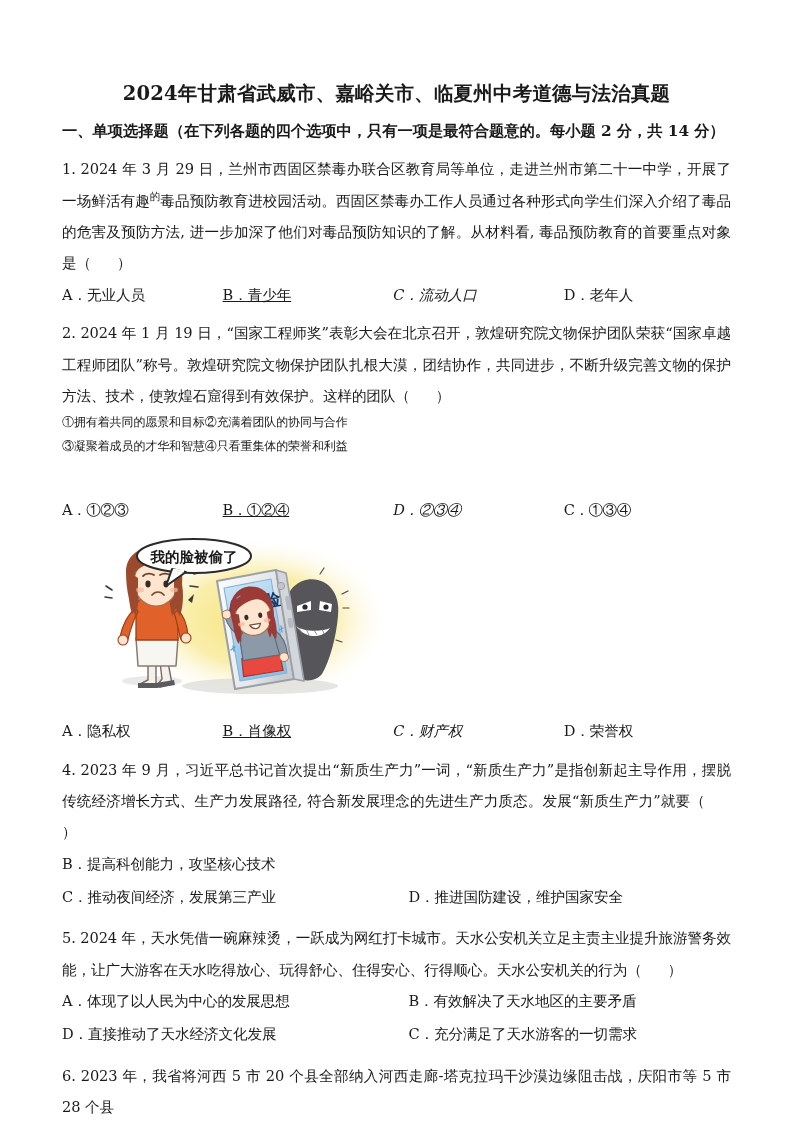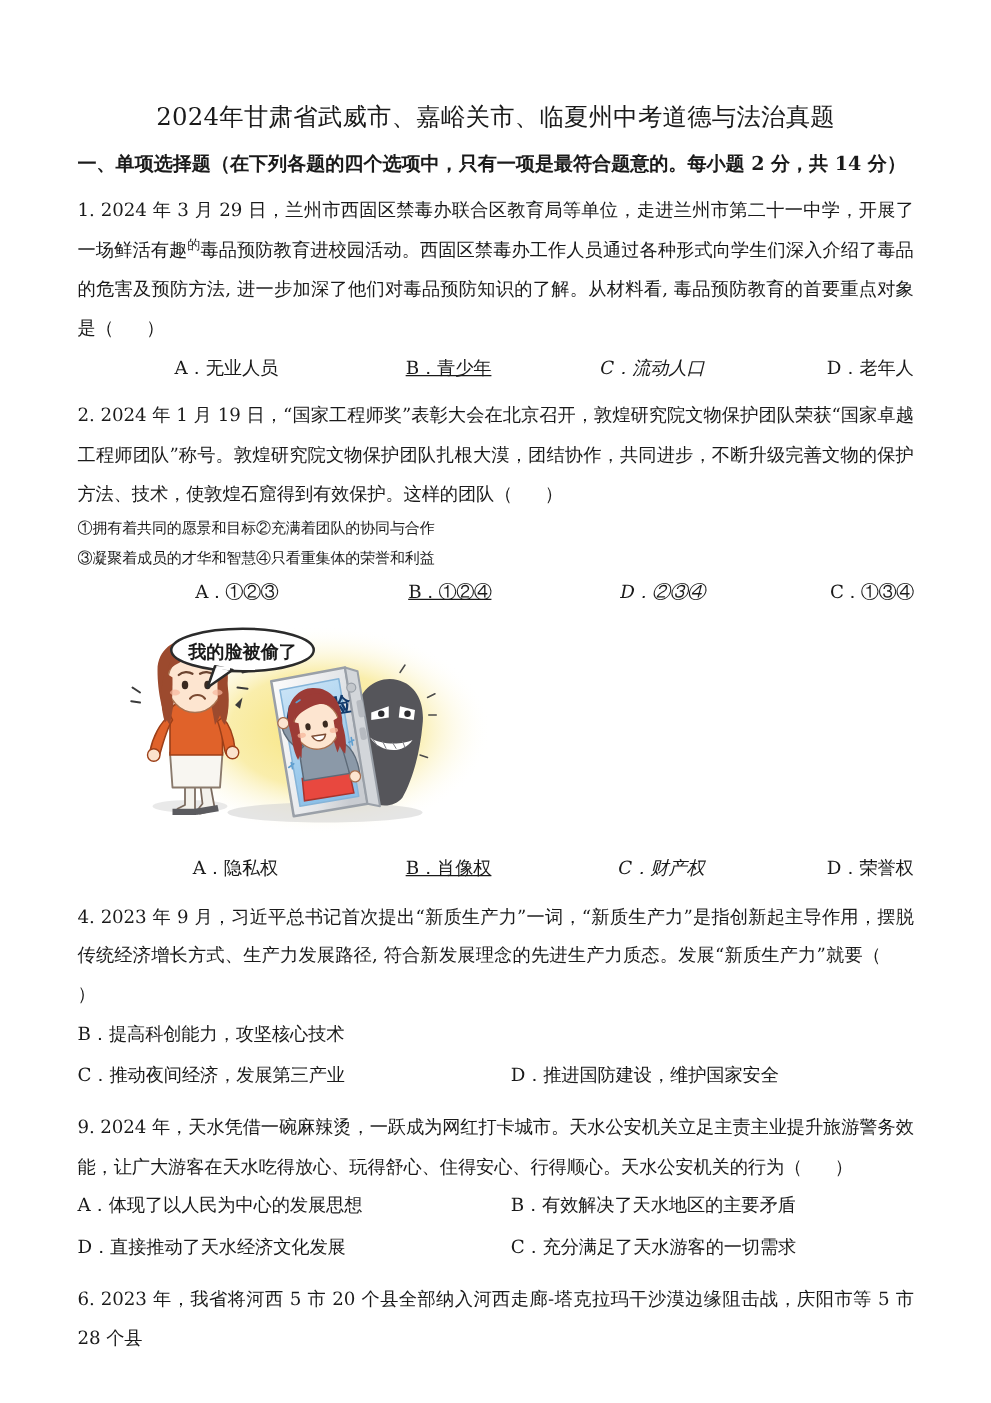--- a/index.html
+++ b/index.html
@@ -22,21 +22,21 @@
     box-sizing: border-box;
     padding: 0 62px;
   }
 
   
   .doc-title {
     margin: 0;
     padding-top: 82px;
     text-align: center;
     font-size: 19.5px;
-    font-weight: normal;
+    font-weight: bold;
     letter-spacing: 0.2px;
     line-height: 1.25;
     font-family: "DejaVu Serif", "Liberation Serif", serif;
   }
 
   
   .section-head {
     margin: 0;
     padding-top: 13px;
     font-size: 15.3px;
@@ -80,40 +80,39 @@
   }
 
   
   .opts {
     display: flex;
     width: 100%;
     font-size: 14.6px;
     line-height: 1.9;
     padding-top: 2px;
     letter-spacing: -0.1px;
-    text-align: right;
   }
   .opts .opt { flex: 0 0 25%; }
   .opts .opt:nth-child(1) { flex-basis: 24%; }
   .opts .opt:nth-child(2) { flex-basis: 25.5%; text-decoration: underline; }
   .opts .opt:nth-child(3) { flex-basis: 25.5%; font-style: italic; }
   .opts .opt:nth-child(4) { flex-basis: 25%; }
 
   
   .opts2 {
     display: flex;
     width: 100%;
     font-size: 14.6px;
     line-height: 2.25;
     letter-spacing: -0.1px;
   }
   .opts2 .opt { flex: 0 0 50%; }
   .opts2 .opt:nth-child(2) { padding-left: 12px; }
 
-  .circ { letter-spacing: -0.5px; }
+  .circ { letter-spacing: -0.5px; margin-top: 36px; }
 
   
   .cartoon-wrap {
     position: relative;
     width: 330px;
     height: 175px;
     margin: 10px 0 6px 28px;
   }
   .cartoon {
     position: absolute;
@@ -328,21 +327,21 @@
   <p class="qstem"><span>4. 2023 年 9 月，习近平总书记首次提出“新质生产力”一词，“新质生产力”是指创新起主导作用，摆脱传统经济增长方式、生产力发展路径, 符合新发展理念的先进生产力质态。发展“新质生产力”就要（</span><span class="blank-gap"></span><span>）</span></p>
 
   <div class="opts2">
     <span class="opt">B．提高科创能力，攻坚核心技术</span>
   </div>
   <div class="opts2">
     <span class="opt">C．推动夜间经济，发展第三产业</span>
     <span class="opt">D．推进国防建设，维护国家安全</span>
   </div>
 
-  <p class="qstem"><span>9. 2024 年，天水凭借一碗麻辣烫，一跃成为网红打卡城市。天水公安机关立足主责主业提升旅游警务效能，让广大游客在天水吃得放心、玩得舒心、住得安心、行得顺心。天水公安机关的行为（</span><span class="blank-gap"></span><span>）</span></p>
+  <p class="qstem"><span>5. 2024 年，天水凭借一碗麻辣烫，一跃成为网红打卡城市。天水公安机关立足主责主业提升旅游警务效能，让广大游客在天水吃得放心、玩得舒心、住得安心、行得顺心。天水公安机关的行为（</span><span class="blank-gap"></span><span>）</span></p>
 
   <div class="opts2">
     <span class="opt">A．体现了以人民为中心的发展思想</span>
     <span class="opt">B．有效解决了天水地区的主要矛盾</span>
   </div>
   <div class="opts2">
     <span class="opt">D．直接推动了天水经济文化发展</span>
     <span class="opt">C．充分满足了天水游客的一切需求</span>
   </div>
 

